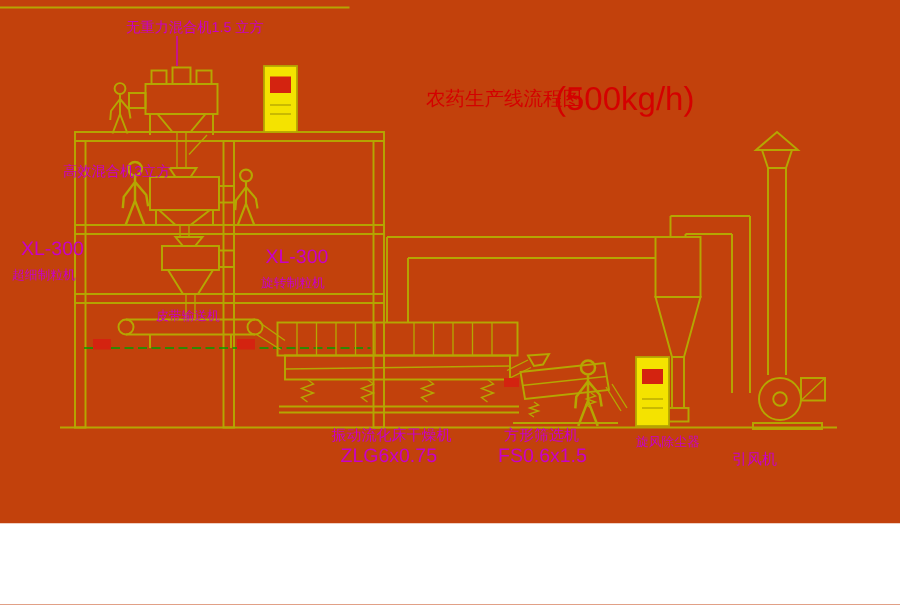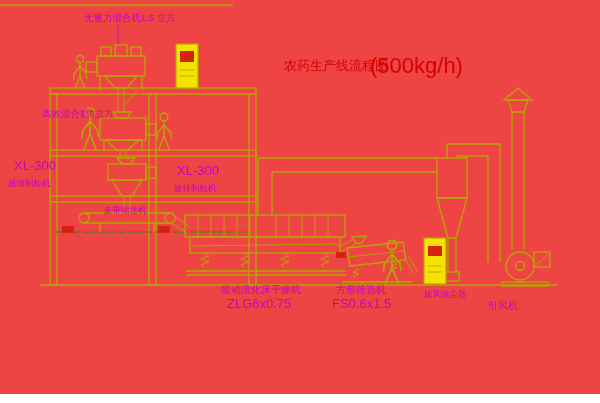--- a/index.html
+++ b/index.html
@@ -1,16 +1,16 @@
 <!DOCTYPE html>
 <html><head>
 <meta charset="utf-8">
 <style>
   html,body{margin:0;padding:0;background:#ffffff;}
-  .canvas{position:relative;width:600px;height:394px;background:#ef4444;overflow:hidden;}
+  .canvas{position:relative;width:600px;height:349px;background:#c2410c;overflow:hidden;}
   svg{position:absolute;left:0;top:0;}
   .ln{stroke:#b5a602;fill:none;stroke-width:1.3;}
   .lnthin{stroke:#b5a602;fill:none;stroke-width:0.9;}
   .cab{fill:#f4e300;stroke:#b5a602;stroke-width:1.2;}
   .red{fill:#d42310;stroke:none;}
   .grn{stroke:#00a000;fill:none;stroke-width:1;stroke-dasharray:6 3;}
   text{font-family:"Liberation Sans",sans-serif;}
   .mag{fill:#c800c8;}
   .redtxt{fill:#d40000;}
 </style>

